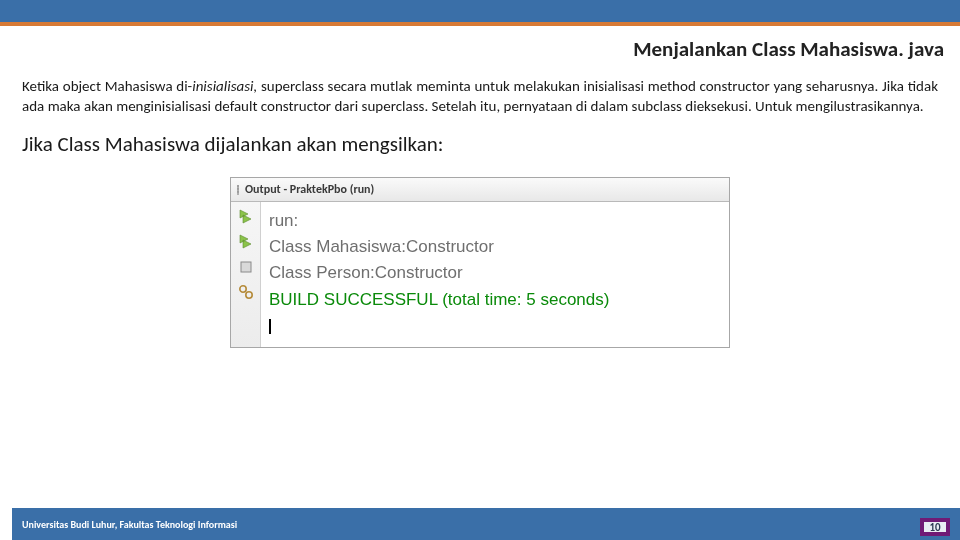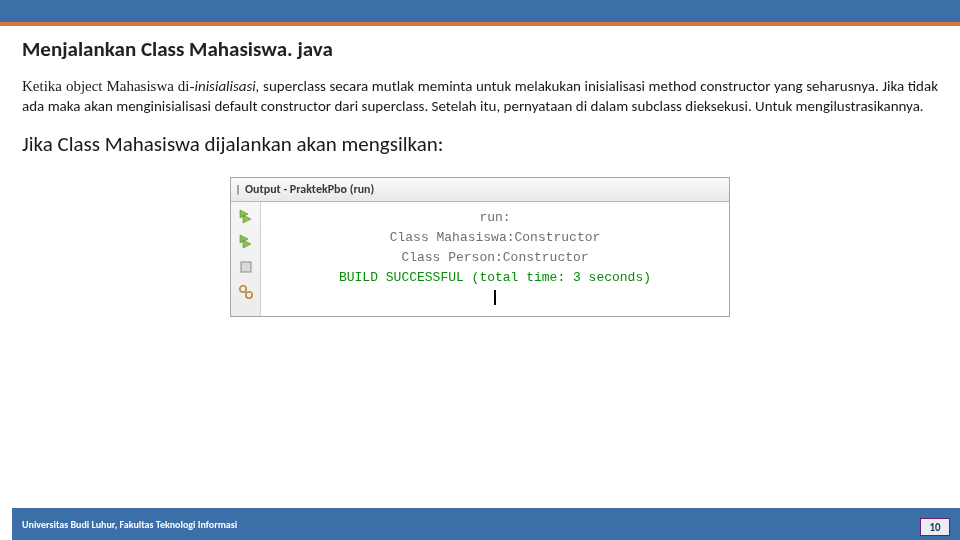--- a/index.html
+++ b/index.html
@@ -1,30 +1,29 @@
 <!DOCTYPE html>
 <html><head>
 <meta charset="utf-8">
 <style>
   * { box-sizing: border-box; margin: 0; padding: 0; }
   html, body { width: 960px; height: 540px; font-family: Calibri, Arial, sans-serif; background: #fff; }
   .slide { width: 960px; height: 540px; position: relative; background: #fff; }
   .top-bar { width: 100%; height: 22px; background: #3a6fa8; }
   .top-accent { width: 100%; height: 4px; background: #d77a35; }
-  .title { font-size: 21px; font-weight: 700; color: #222; padding: 10px 16px 14px 22px; }
+  .title { font-size: 21px; font-weight: 700; color: #222; padding: 10px 16px 14px 22px; text-align: right; }
   .body-text { font-size: 15px; color: #1a1a1a; padding: 0 22px 10px 22px; line-height: 1.35; text-align: justify; }
-  .body-text .prefix { font-style: normal; font-family: Liberation Serif, serif; }
+  .body-text .prefix { font-style: normal; }
   .body-text .italic { font-style: italic; }
   .lead { font-size: 21px; color: #1a1a1a; padding: 4px 22px 14px 22px; }
   .output-panel {
     width: 500px; margin: 6px auto 0 auto;
     border: 1px solid #a7a7a7;
     background: #ec4899;
     box-shadow: 0 0 0 1px #e4e4e4 inset;
-    text-align: center;
   }
   .output-titlebar {
     height: 24px; display: flex; align-items: center;
     background: linear-gradient(#fafafa, #e8e8e8);
     border-bottom: 1px solid #b9b9b9;
     font-size: 12px; font-weight: 700; color: #3a3a3a;
     padding: 0 6px;
   }
   .grip { display: inline-flex; flex-direction: column; gap: 1px; margin-right: 6px; }
   .grip span { display: block; width: 2px; height: 2px; background: #9a9a9a; border-radius: 50%; }
@@ -36,36 +35,36 @@
     border-right: 1px solid #d0d0d0;
     display: flex; flex-direction: column; align-items: center;
     padding: 4px 0; gap: 3px;
   }
   .tool-btn {
     width: 22px; height: 22px; display:flex; align-items:center; justify-content:center;
     border-radius: 2px;
   }
   .console {
     flex: 1; padding: 6px 8px 8px 8px;
-    font-family: Liberation Mono, monospace;
-    font-size: 13px; color: #6f6f6f; line-height: 1.55;
+    font-family: Liberation Sans, sans-serif;
+    font-size: 17px; color: #6f6f6f; line-height: 1.55;
     background: #fff;
   }
   .console .line { white-space: pre; }
   .console .success { color: #0a8a0a; }
   .cursor { display:inline-block; width: 1.5px; height: 15px; background:#000; vertical-align: middle; }
   .footer {
     position: absolute; left: 12px; bottom: 0; width: 100%; height: 24px;
     background: #3a6fa8; color: #fff; display: flex; align-items: center;
     padding: 16px 10px; font-size: 10px; font-weight: 700;
   }
   .page-badge {
     position: absolute; right: 10px; bottom: 4px;
     width: 30px; height: 18px; background: #e9edf3;
-    border: 1px solid #701a75;
+    border: 4px solid #701a75;
     display: flex; align-items: center; justify-content: center;
     font-size: 11px; font-weight: 700; color: #2b3a52;
   }
   svg { display:block; }
 </style>
 </head>
 <body>
 
 <div class="slide">
 
@@ -119,21 +118,21 @@
           <svg width="16" height="16" viewBox="0 0 16 16">
               <circle cx="5" cy="5" r="3.2" fill="none" stroke="#b58b3a" stroke-width="1.6"></circle>
               <circle cx="11" cy="11" r="3.2" fill="none" stroke="#b58b3a" stroke-width="1.6"></circle>
             </svg>
         </div>
       </div>
       <div class="console">
         <div class="line">run:</div>
         <div class="line">Class Mahasiswa:Constructor</div>
         <div class="line">Class Person:Constructor</div>
-        <div class="line success">BUILD SUCCESSFUL (total time: 3 seconds)</div>
+        <div class="line success">BUILD SUCCESSFUL (total time: 5 seconds)</div>
         <div class="line"><span class="cursor"></span></div>
       </div>
     </div>
   </div>
 
   <div class="footer">
     <span>Universitas Budi Luhur, Fakultas Teknologi Informasi</span>
   </div>
   <div class="page-badge">10</div>
 

